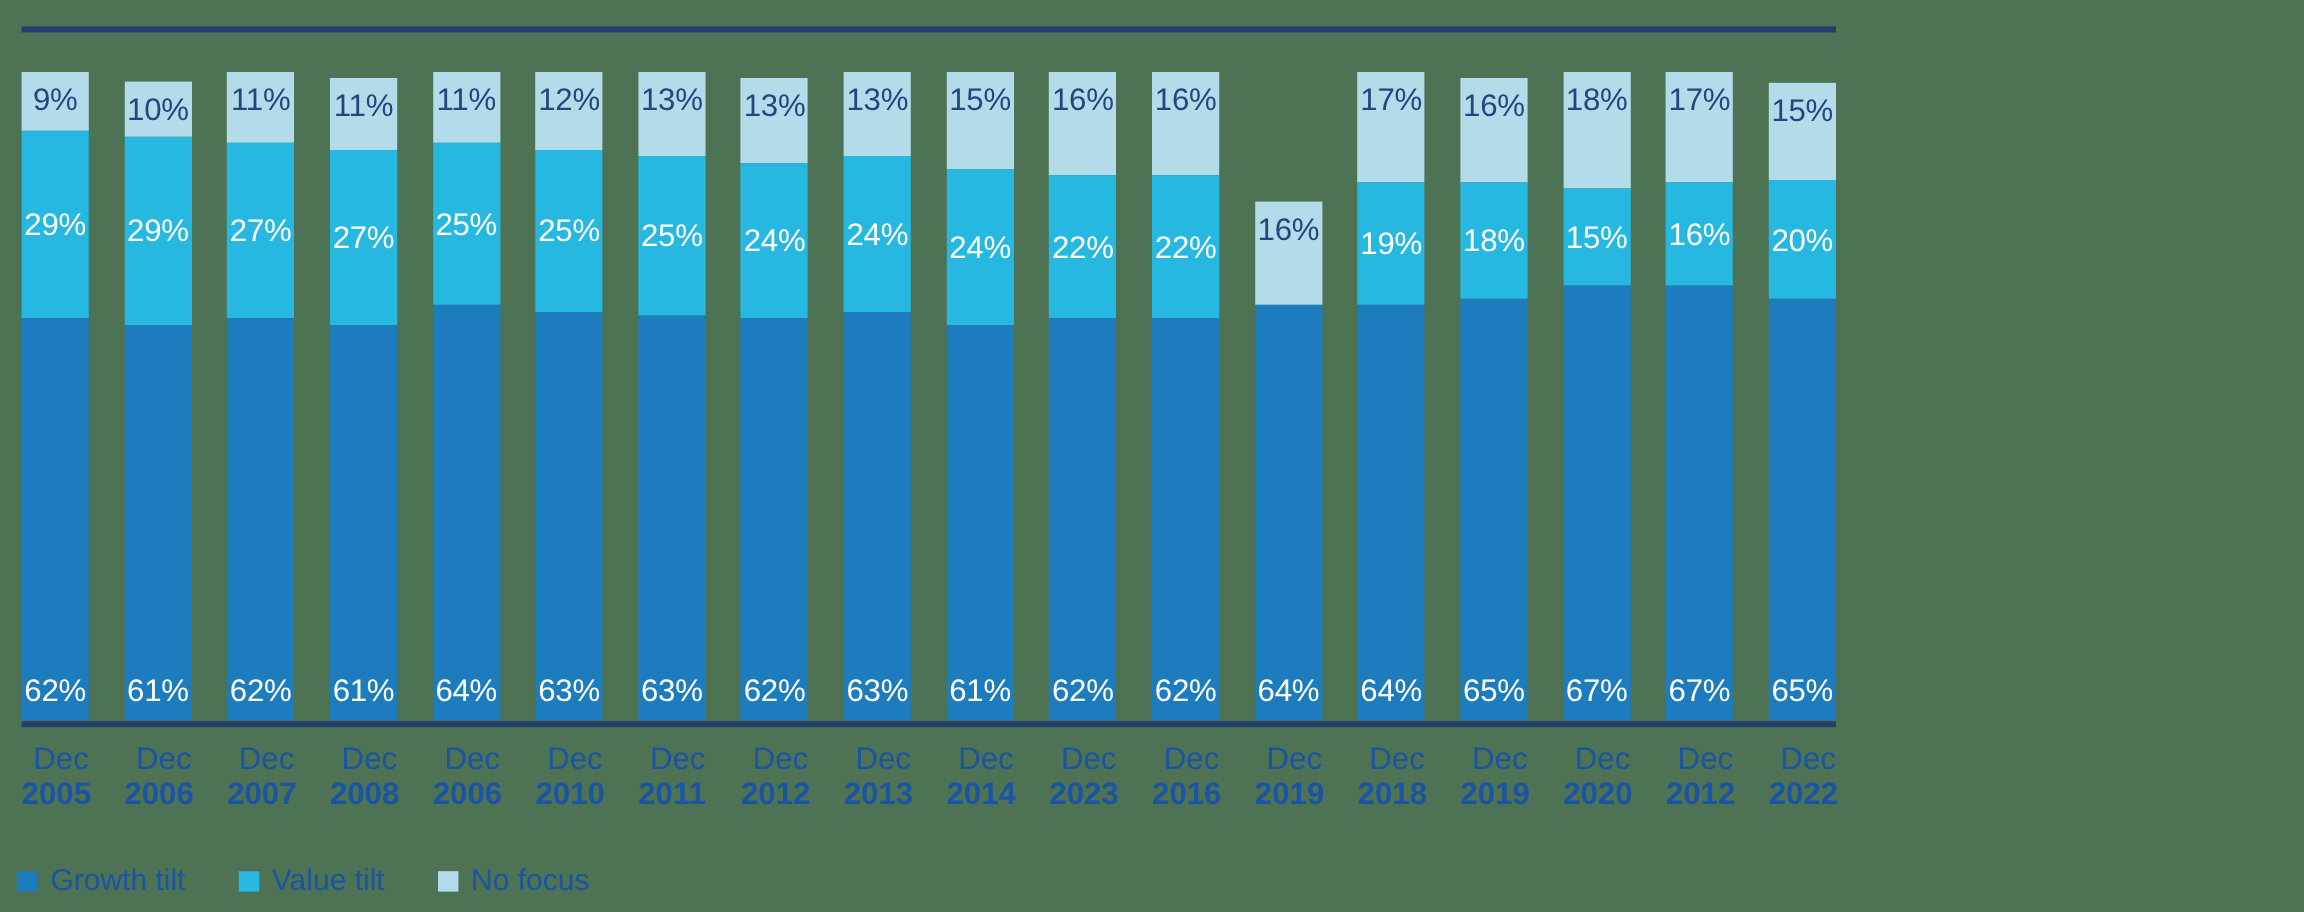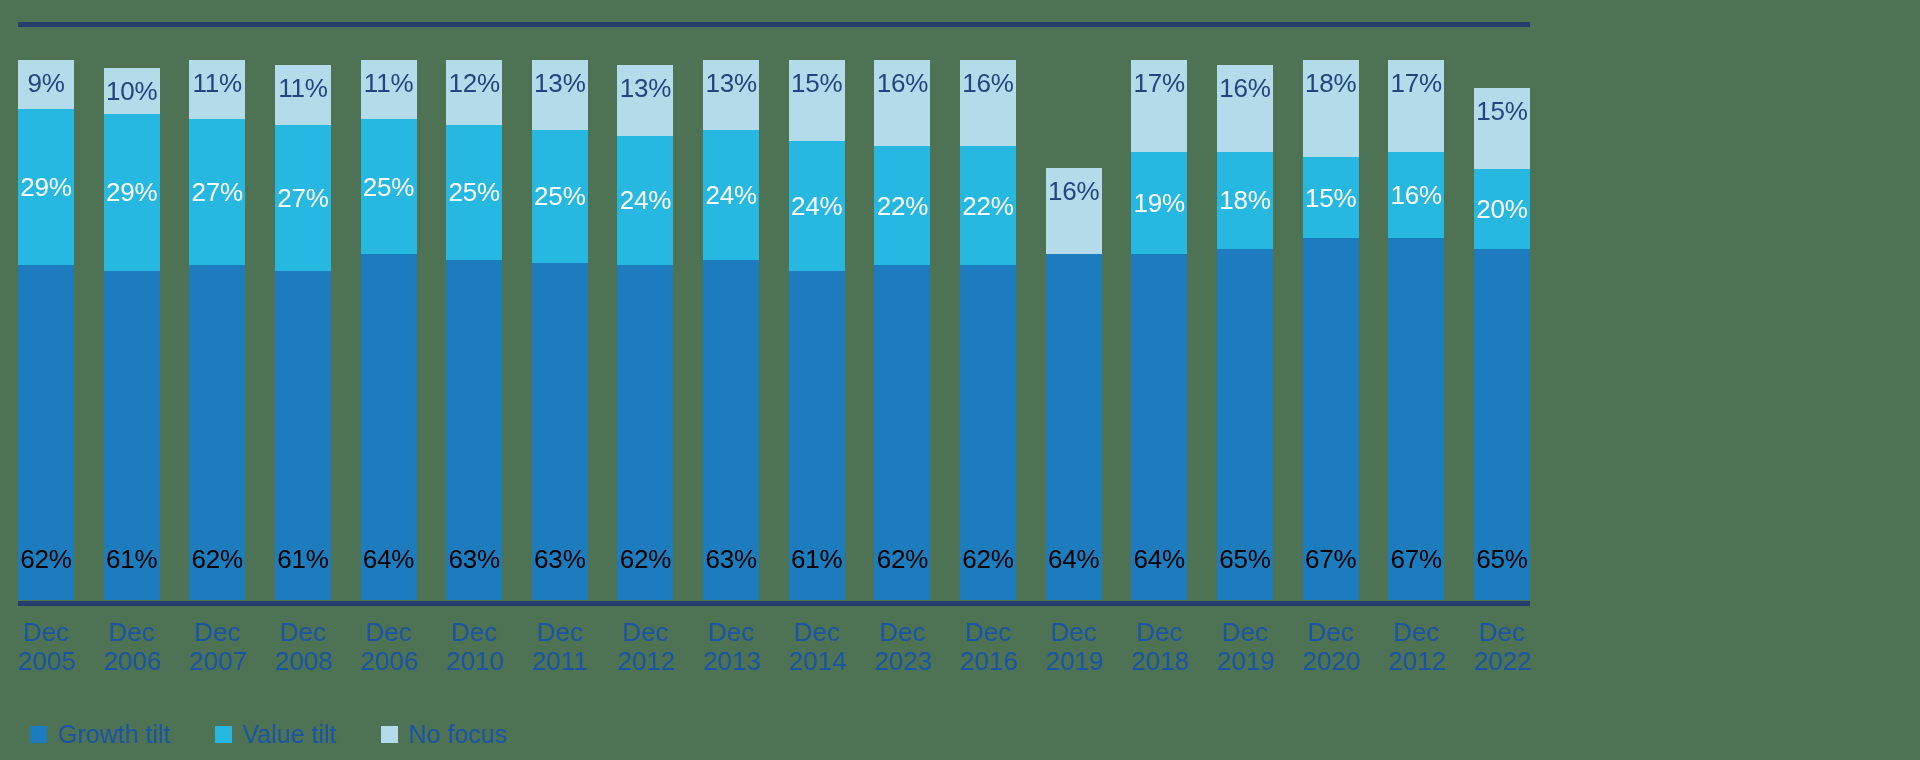--- a/index.html
+++ b/index.html
@@ -65,22 +65,22 @@
     text-align: center;
     font-size: 26px;
     line-height: 1;
     letter-spacing: -0.2px;
   }
 
   .seg-growth {
     background: #1c7cbd;
   }
   .seg-growth .seg-label {
-    bottom: 28px;
-    color: #000000;
+    bottom: 12px;
+    color: #ffffff;
   }
 
   .seg-value {
     background: #27b8e2;
   }
   .seg-value .seg-label {
     top: 50%;
     transform: translateY(-50%);
     color: #ffffff;
   }
@@ -113,32 +113,31 @@
     flex-direction: row;
     justify-content: space-between;
   }
   .x-tick {
     width: 56px;
     text-align: center;
     color: #1b54a4;
     font-size: 26px;
     line-height: 1.13;
   }
-  .x-tick .tick-month { display: block; }
-  .x-tick .tick-year  { display: block; }
+  .x-tick .tick-month { display: block; text-align: right; }
+  .x-tick .tick-year  { display: block; font-weight: bold; }
 
   
   .legend {
     position: absolute;
     left: 14px;
     top: 722px;
     display: flex;
     flex-direction: row;
     align-items: center;
-    margin-left: 16px;
   }
   .legend-item {
     display: flex;
     flex-direction: row;
     align-items: center;
   }
   .legend-swatch {
     width: 17px;
     height: 17px;
     margin-right: 11px;
@@ -341,21 +340,21 @@
           <span class="seg-label">16%</span>
         </div>
         <div class="seg seg-growth" style="height: 361.8px;">
           <span class="seg-label">67%</span>
         </div>
       </div>
       <div class="bar-group">
         <div class="seg seg-nofocus" style="height: 81px;">
           <span class="seg-label">15%</span>
         </div>
-        <div class="seg seg-value" style="height: 80px;">
+        <div class="seg seg-value" style="height: 99px;">
           <span class="seg-label">20%</span>
         </div>
         <div class="seg seg-growth" style="height: 351px;">
           <span class="seg-label">65%</span>
         </div>
       </div>
     </div>
 
   <div class="axis-rule"></div>
 

